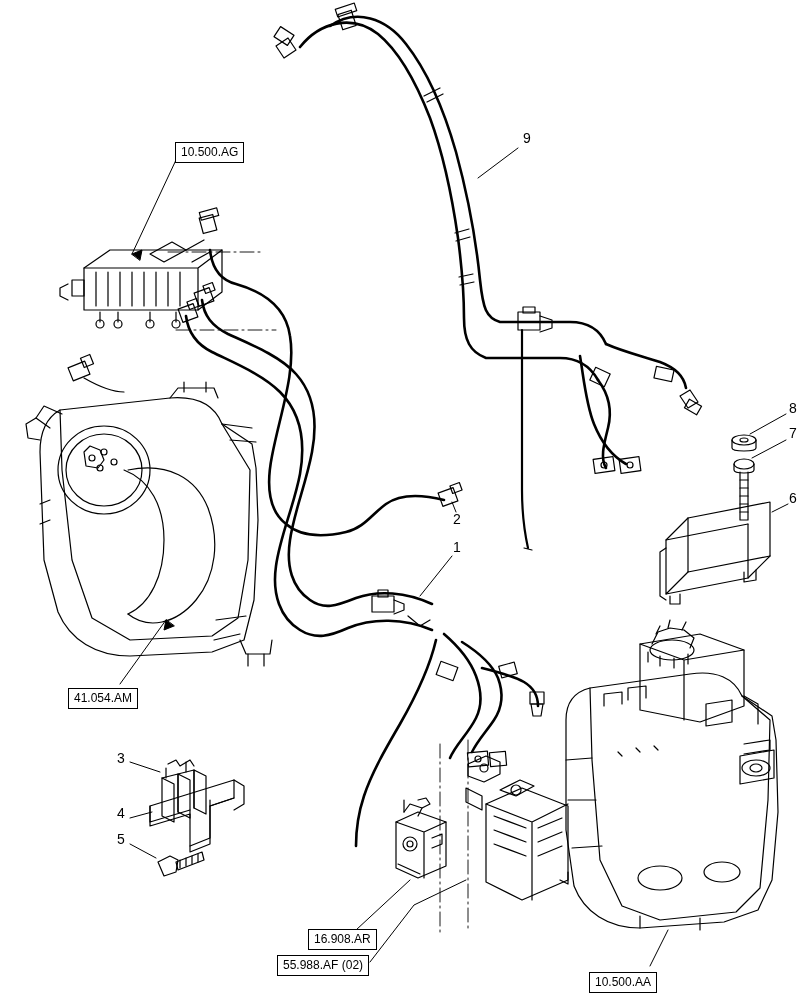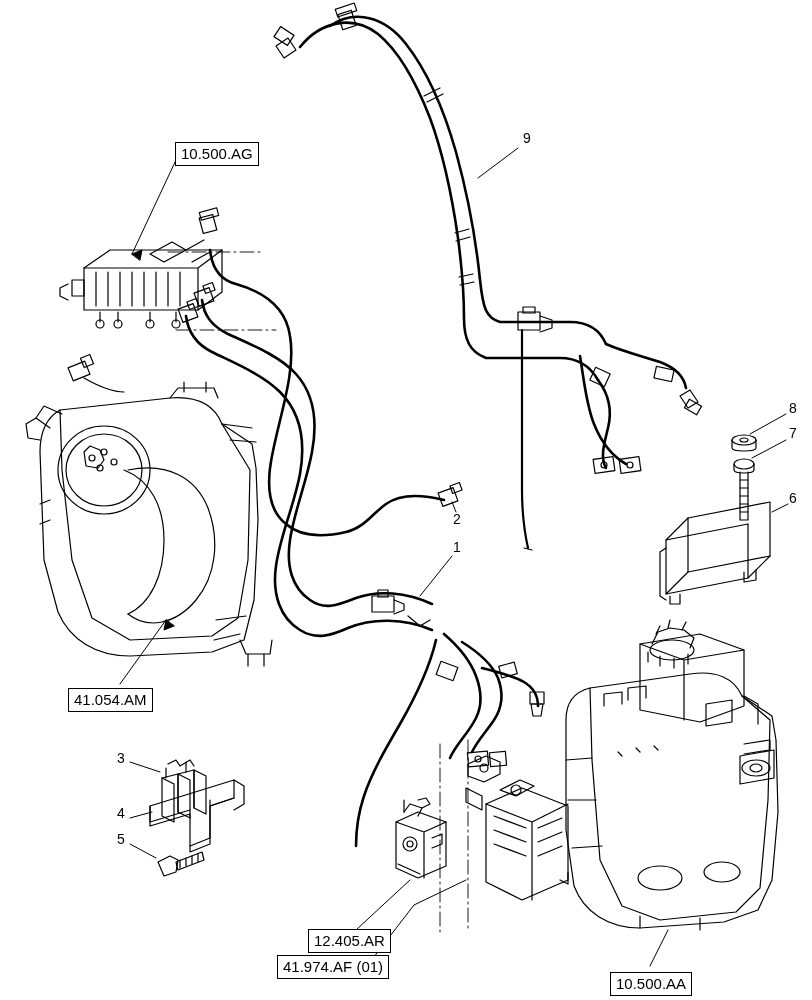--- a/index.html
+++ b/index.html
@@ -25,21 +25,21 @@
     position: absolute;
     left: 0;
     top: 0;
     width: 812px;
     height: 1000px;
   }
   .label-box {
     position: absolute;
     border: 1px solid #000;
     background: #fff;
-    font-size: 15px;
+    font-size: 12px;
     line-height: 1;
     color: #000;
     padding: 3px 5px 4px 5px;
     white-space: nowrap;
     font-family: "Liberation Sans", sans-serif;
   }
   .callout-num {
     position: absolute;
     font-size: 14px;
     color: #000;
@@ -363,28 +363,28 @@
 
   <div class="label-box" style="left:175px; top:142px;">
     <span>10.500.AG</span>
   </div>
 
   <div class="label-box" style="left:68px; top:688px;">
     <span>41.054.AM</span>
   </div>
 
   <div class="label-box" style="left:308px; top:929px;">
-    <span>12.405.AR</span>
+    <span>16.908.AR</span>
   </div>
 
   <div class="label-box" style="left:277px; top:955px;">
-    <span>41.974.AF (01)</span>
-  </div>
-
-  <div class="label-box" style="left:610px; top:972px;">
+    <span>55.988.AF (02)</span>
+  </div>
+
+  <div class="label-box" style="left:589px; top:972px;">
     <span>10.500.AA</span>
   </div>
 
   <div class="callout-num" style="left:523px; top:130px;">
     <span>9</span>
   </div>
   <div class="callout-num" style="left:789px; top:400px;">
     <span>8</span>
   </div>
   <div class="callout-num" style="left:789px; top:425px;">

